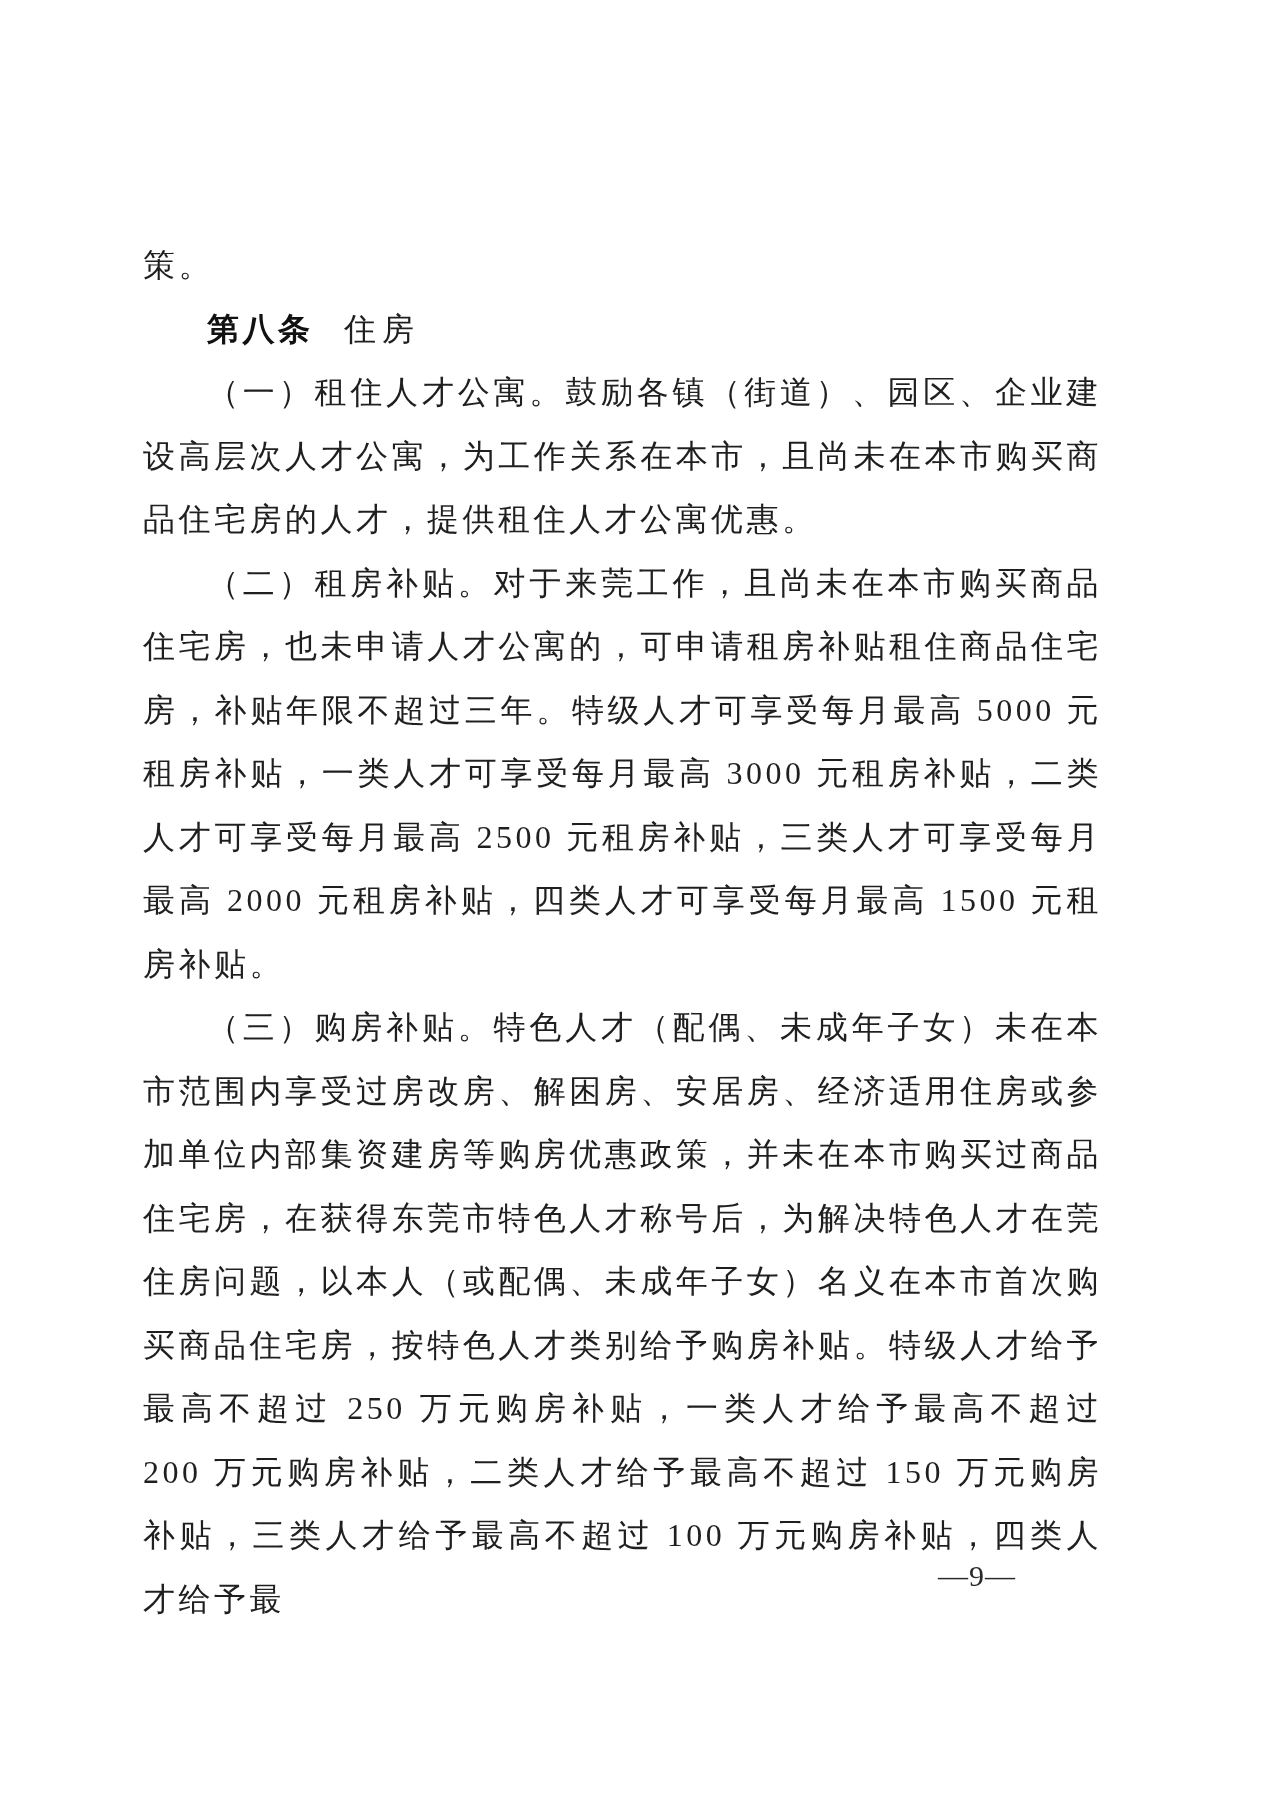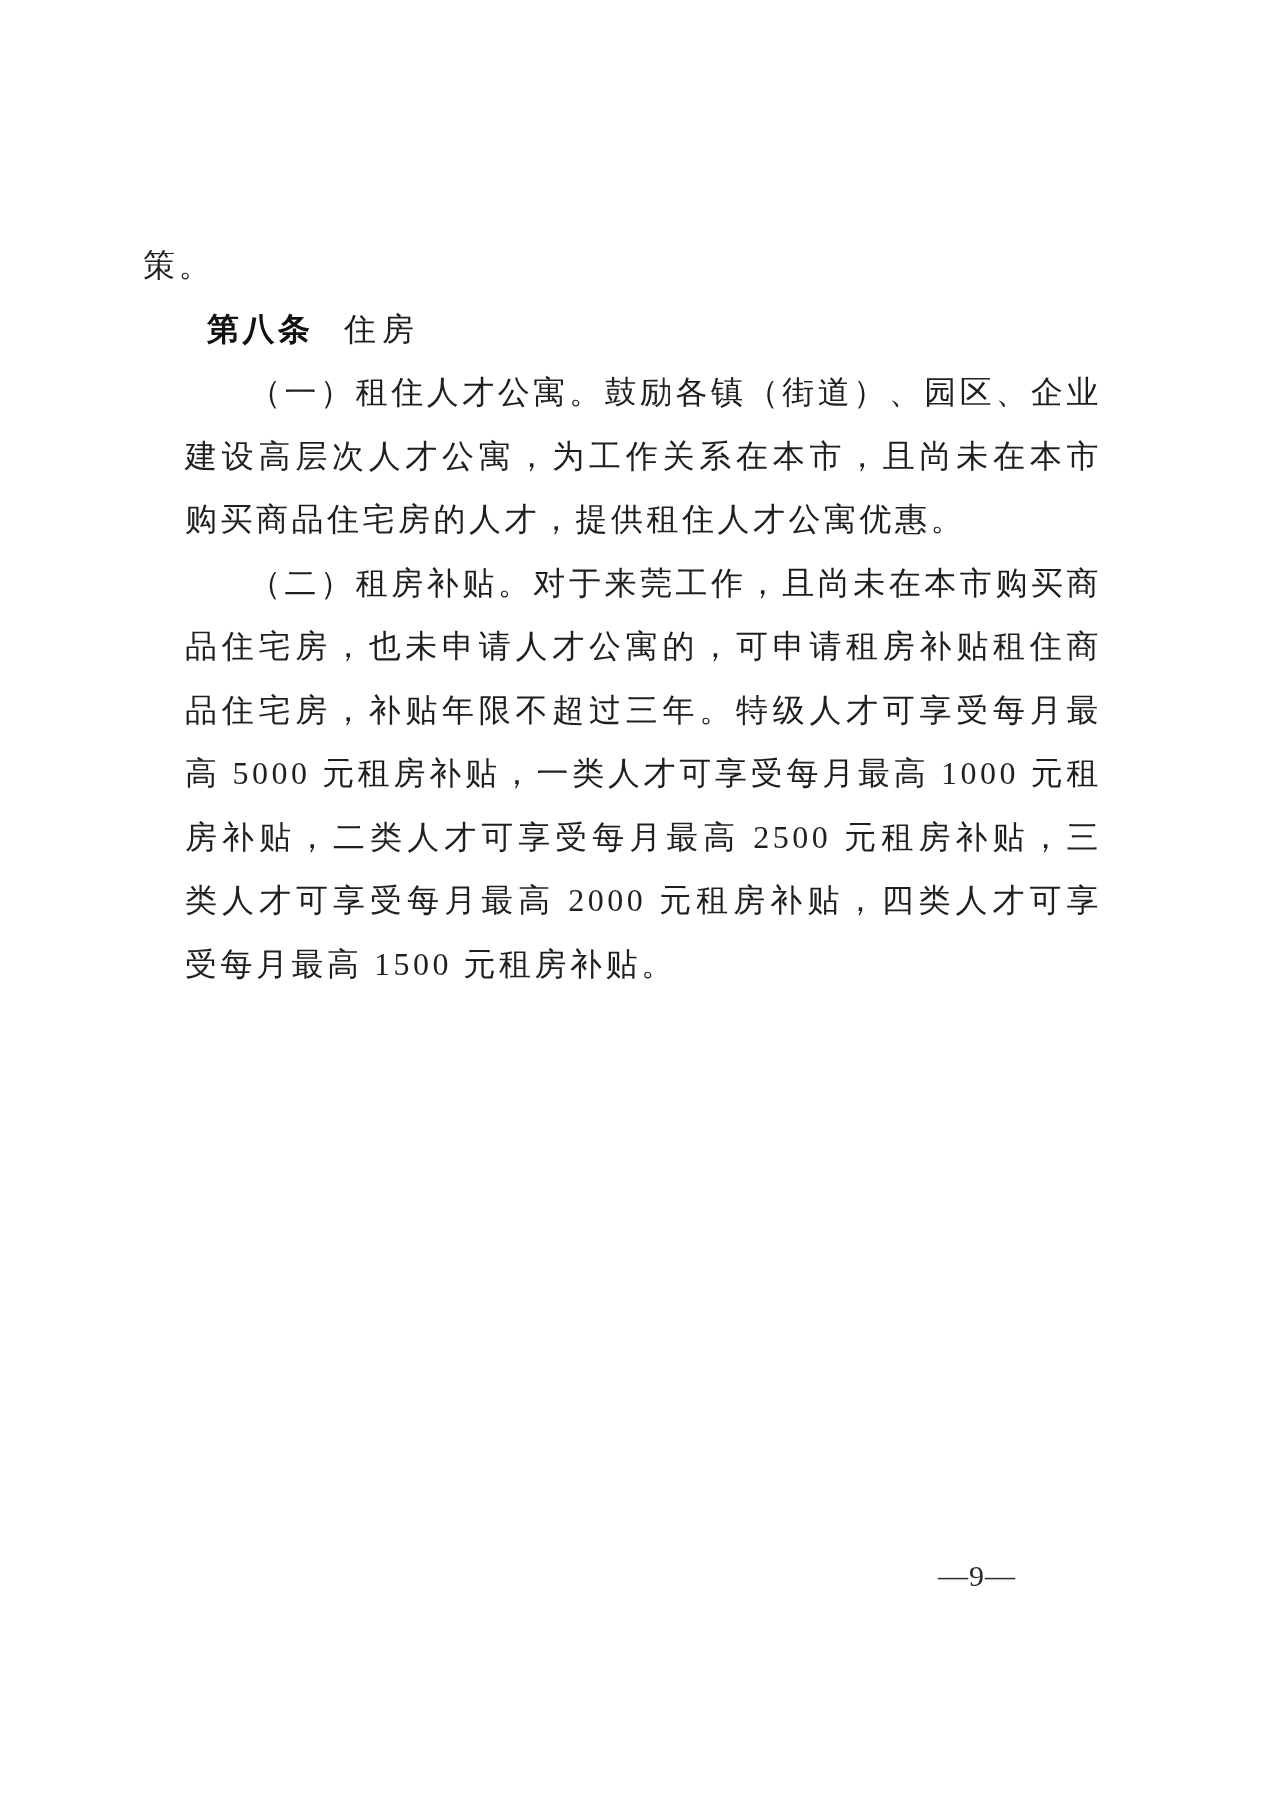--- a/index.html
+++ b/index.html
@@ -44,21 +44,20 @@
     color: #111111;
     letter-spacing: 3.5px;
   }
   .article-title {
     margin-left: 0.95em;
     letter-spacing: 6px;
     text-align: right;
   }
   p.body-para {
     text-indent: 2em;
-    margin-left: 42px;
   }
   .page-number {
     position: absolute;
     left: 938px;
     top: 1556px;
     font-size: 30px;
     line-height: 40px;
     letter-spacing: 1px;
     color: #2a2a2a;
     font-family: "Liberation Serif", "DejaVu Serif", serif;
@@ -67,16 +66,17 @@
 </head>
 <body>
 
 <div class="page">
   <div class="content">
     <p class="continuation">策。</p>
     <p class="heading">
       <span class="article-label">第八条</span><span class="article-title">住房</span>
     </p>
     <p class="body-para">（一）租住人才公寓。鼓励各镇（街道）、园区、企业建设高层次人才公寓，为工作关系在本市，且尚未在本市购买商品住宅房的人才，提供租住人才公寓优惠。</p>
-    <p class="body-para">（二）租房补贴。对于来莞工作，且尚未在本市购买商品住宅房，也未申请人才公寓的，可申请租房补贴租住商品住宅房，补贴年限不超过三年。特级人才可享受每月最高 5000 元租房补贴，一类人才可享受每月最高 1000 元租房补贴，二类人才可享受每月最高 2500 元租房补贴，三类人才可享受每月最高 2000 元租房补贴，四类人才可享受每月最高 1500 元租房补贴。</p>
+    <p class="body-para">（二）租房补贴。对于来莞工作，且尚未在本市购买商品住宅房，也未申请人才公寓的，可申请租房补贴租住商品住宅房，补贴年限不超过三年。特级人才可享受每月最高 5000 元租房补贴，一类人才可享受每月最高 3000 元租房补贴，二类人才可享受每月最高 2500 元租房补贴，三类人才可享受每月最高 2000 元租房补贴，四类人才可享受每月最高 1500 元租房补贴。</p>
+    <p class="body-para">（三）购房补贴。特色人才（配偶、未成年子女）未在本市范围内享受过房改房、解困房、安居房、经济适用住房或参加单位内部集资建房等购房优惠政策，并未在本市购买过商品住宅房，在获得东莞市特色人才称号后，为解决特色人才在莞住房问题，以本人（或配偶、未成年子女）名义在本市首次购买商品住宅房，按特色人才类别给予购房补贴。特级人才给予最高不超过 250 万元购房补贴，一类人才给予最高不超过 200 万元购房补贴，二类人才给予最高不超过 150 万元购房补贴，三类人才给予最高不超过 100 万元购房补贴，四类人才给予最</p>
   </div>
   <div class="page-number">—9—</div>
 </div>
 
 </body></html>

